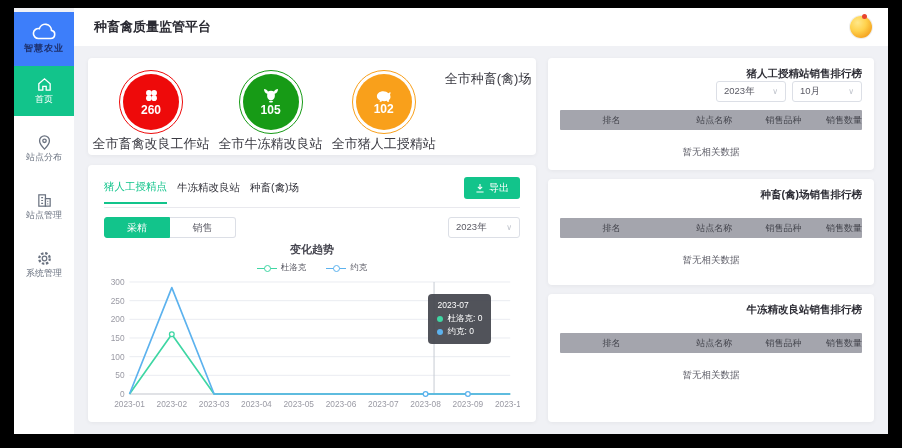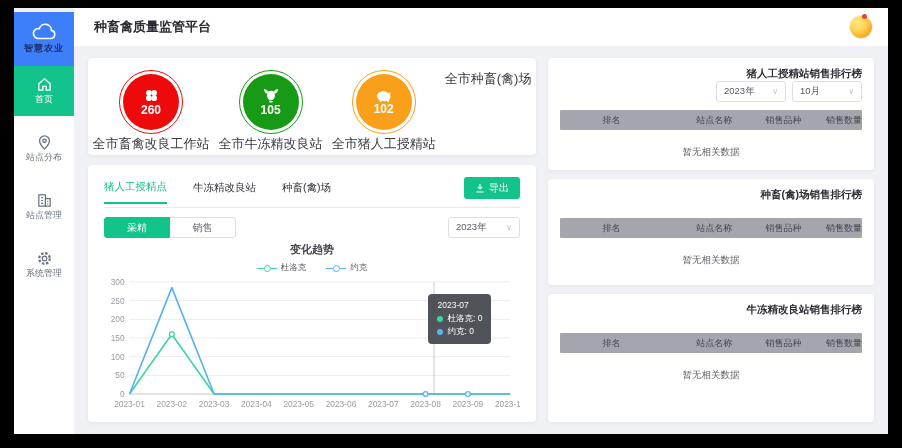--- a/index.html
+++ b/index.html
@@ -40,21 +40,21 @@
   .stats { height:118px; display:flex; align-items:flex-start; justify-content:space-around; padding-top:12px; }
   .stat { display:flex; flex-direction:column; align-items:center; gap:1px; }
   .ring { width:64px; height:64px; border-radius:50%; border:1px solid var(--c); padding:3px; }
   .disc { width:100%; height:100%; border-radius:50%; background:var(--c); color:#fff;
     display:flex; flex-direction:column; align-items:center; justify-content:center; gap:1px; }
   .disc .num { font-size:12px; font-weight:bold; line-height:1; }
   .stat .lbl { font-size:13px; color:#3a3a42; }
 
   
   .chart-card { flex:1; padding:8px 16px 6px; position:relative; display:flex; flex-direction:column; }
-  .tabs-row { display:flex; align-items:center; gap:26px; border-bottom:1px solid #e9e9ee;
+  .tabs-row { display:flex; align-items:center; gap:10px; border-bottom:1px solid #e9e9ee;
     padding:4px 0 8px; position:relative;justify-content:space-between; }
   .tab { font-size:10.5px; color:#33333b; cursor:pointer; position:relative; padding-bottom:8px; margin-bottom:-8px; }
   .tab.active { color:var(--accent); border-bottom:2px solid var(--accent); }
   .export-btn { margin-left:auto; background:var(--accent); color:#fff; font-size:10px;
     border:none; border-radius:3px; padding:4px 11px; display:flex; align-items:center; gap:4px; cursor:pointer; }
   .row2 { display:flex; align-items:center; margin:9px 0 2px; }
   .toggle { display:flex; }
   .toggle .tg { width:66px; height:21px; font-size:10px; display:flex; align-items:center;
     justify-content:center; border:1px solid #dcdfe6; background:#fff; color:#5a5a64; cursor:pointer; }
   .toggle .tg:first-child { border-radius:3px 0 0 3px; }

